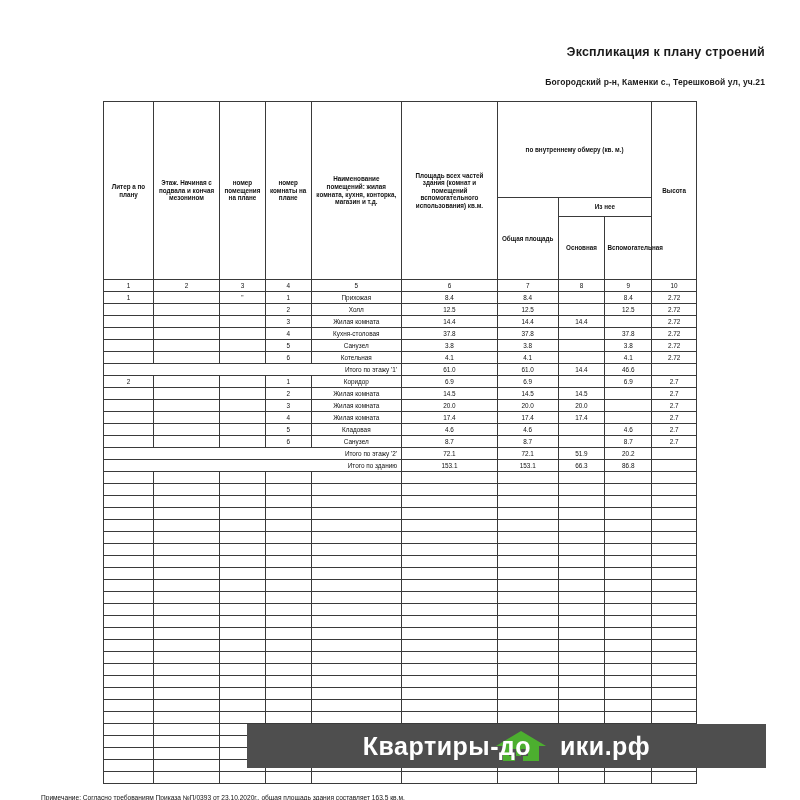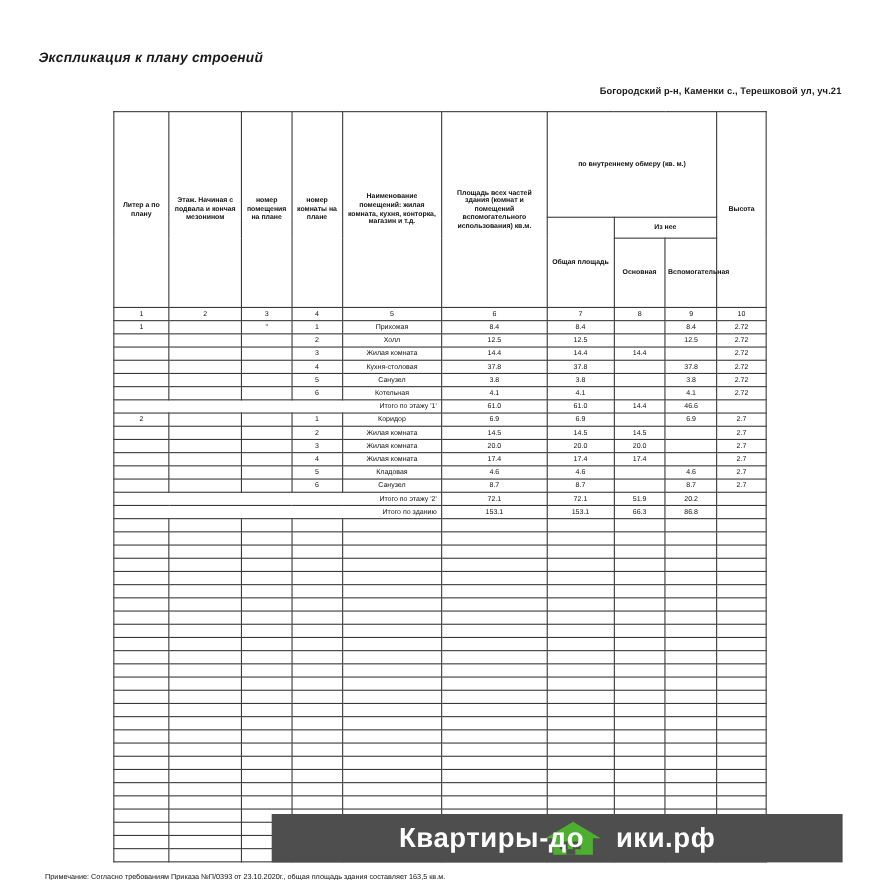--- a/index.html
+++ b/index.html
@@ -17,27 +17,26 @@
   .page {
     position: absolute;
     left: 35px;
     top: 20px;
     width: 730px;
     height: 730px;
     background: #ffffff;
     box-sizing: border-box;
   }
   .doc-title {
-    text-align: left;
+    text-align: right;
     font-size: 12.5px;
     font-weight: bold;
     color: #1a1a1a;
     margin-top: 25px;
     letter-spacing: 0.2px;
-    font-style: italic;
   }
   .doc-subtitle {
     text-align: right;
     font-size: 8.5px;
     color: #1a1a1a;
     margin-top: 18px;
     font-weight: bold;
     letter-spacing: 0.1px;
   }
   .table-wrap {
@@ -77,21 +76,21 @@
   .note {
     margin: 10px 0 0 0;
     padding-left: 6px;
     font-size: 6.6px;
     color: #111;
   }
   
   .watermark {
     position: absolute;
     left: 247px;
-    top: 740px;
+    top: 724px;
     width: 519px;
     height: 44px;
     background: #4e4e4e;
     display: flex;
     align-items: center;
     justify-content: center;
   }
   .wm-text {
     font-size: 25px;
     font-weight: bold;

